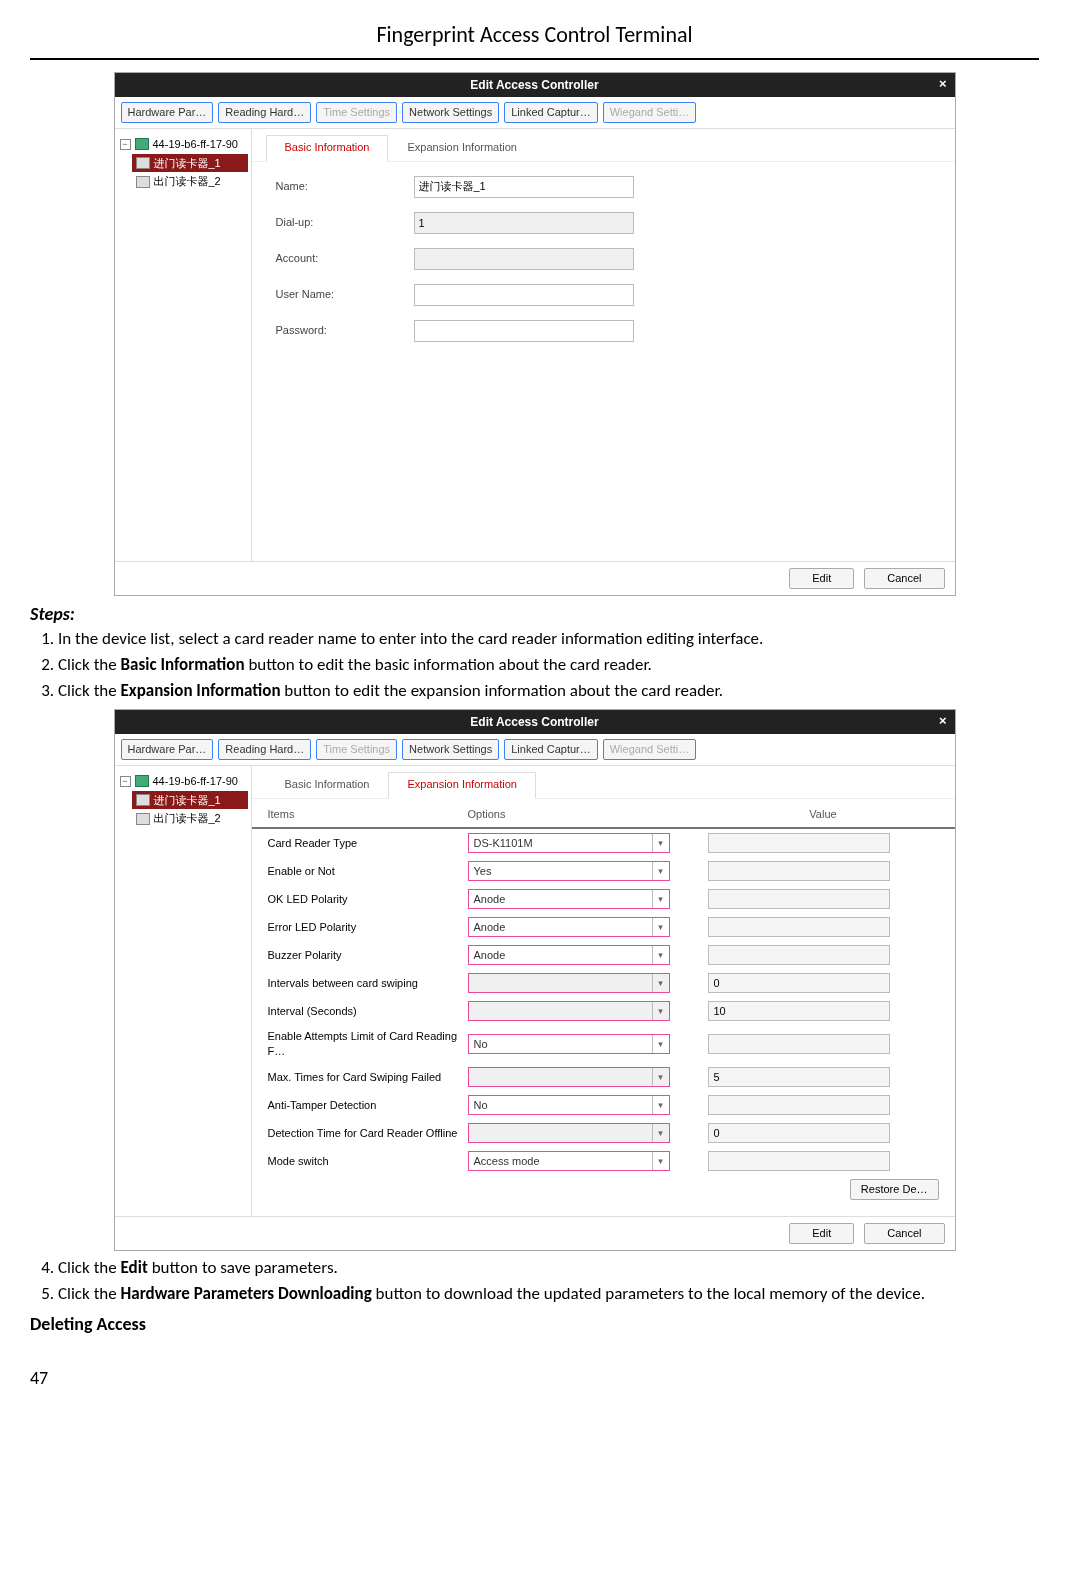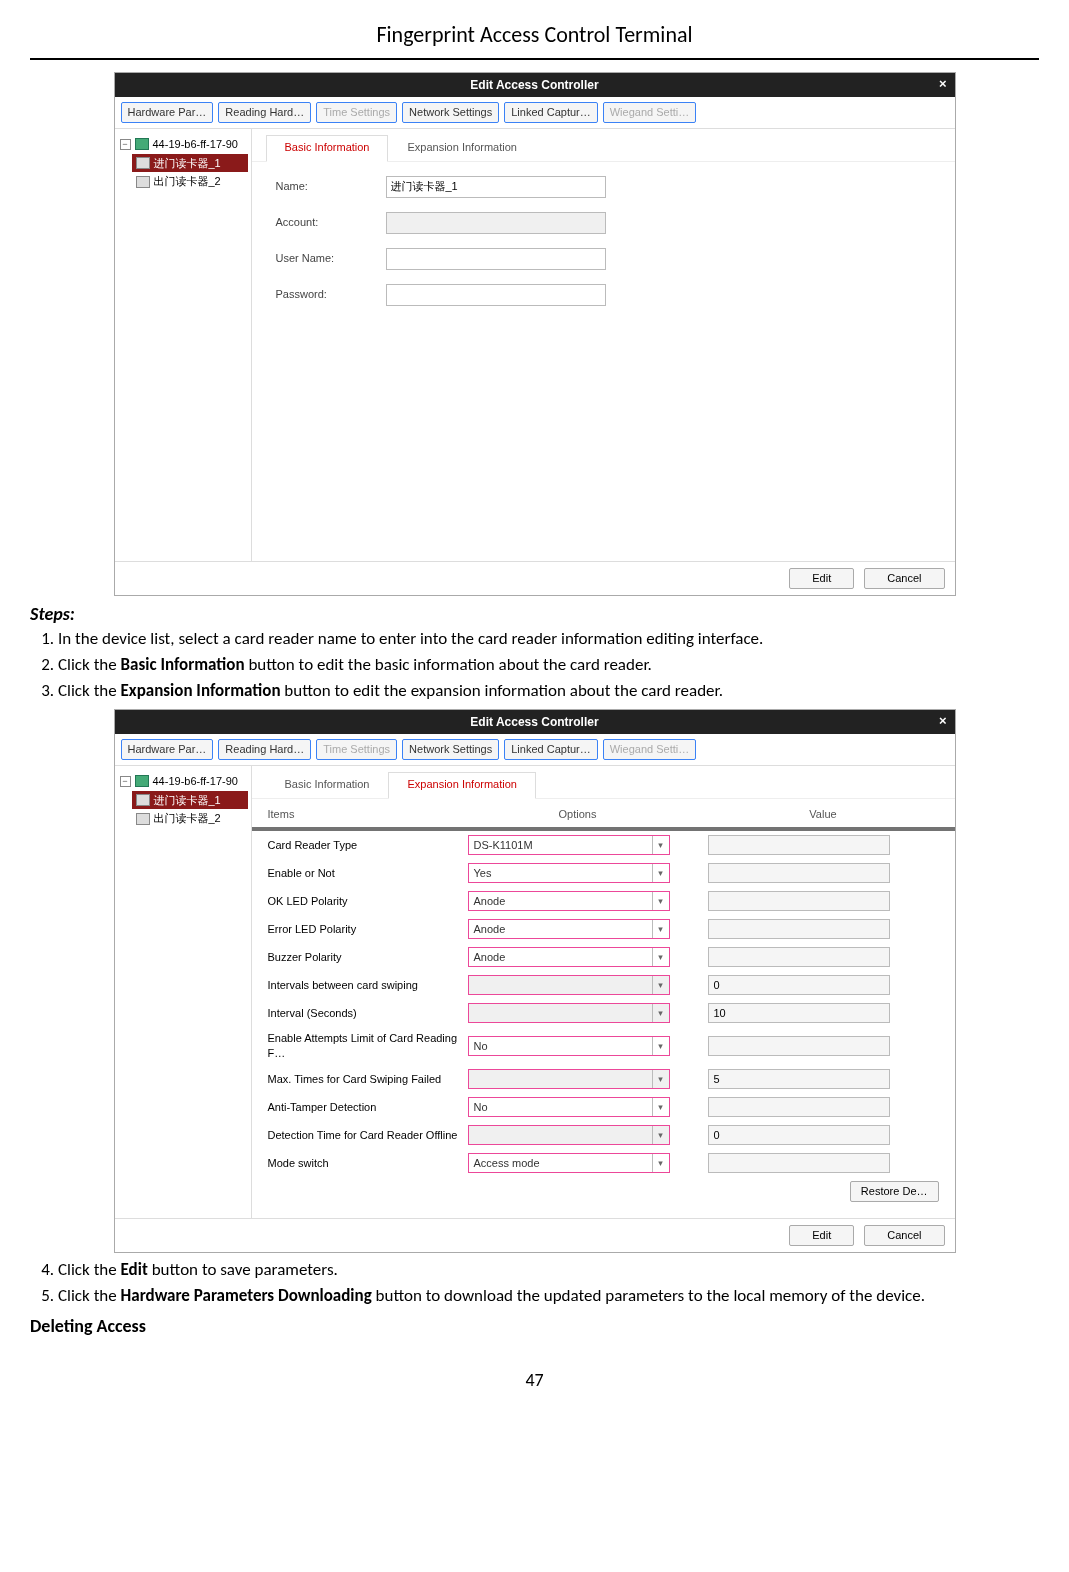--- a/index.html
+++ b/index.html
@@ -12,21 +12,21 @@
     color: #000;
   }
   .doc-title {
     text-align: center;
     font-size: 22px;
     padding-bottom: 8px;
     border-bottom: 2px solid #000;
     margin-bottom: 12px;
   }
   .page-num {
-    text-align: center;
+    text-align: left;
     margin-top: 30px;
     font-size: 18px;
   }
   .steps-heading {
     font-weight: bold;
     font-style: italic;
     font-size: 18px;
     margin: 4px 0 2px 0;
   }
   .subheading {
@@ -133,20 +133,21 @@
     border-bottom: 1px solid #fff;
     margin-bottom: -1px;
     background:#fff;
   }
   
   .form-area { padding: 14px 24px; }
   .form-row {
     display: flex;
     align-items: center;
     margin-bottom: 14px;
+    gap: 28px;
   }
   .form-row label {
     width: 110px;
     color: #444;
     font-size: 11px;
   }
   .text-input {
     width: 210px;
     height: 18px;
     border: 1px solid #bbb;
@@ -170,21 +171,21 @@
     border-radius:2px;
     font-size:11px;
   }
   
   .exp-header, .exp-row {
     display:flex;
     align-items:center;
     padding: 3px 16px;
   }
   .exp-header {
-    border-bottom:4px solid #737373;
+    border-bottom:2px solid #737373;
     color:#555;
     padding-top:8px;
     padding-bottom:6px;
   }
   .col-item { width: 200px; }
   .col-opt  { width: 220px; }
   .col-val  { flex:1; padding-left: 20px; }
   .exp-row { padding-top:4px; padding-bottom:4px; }
   .select-box {
     display:flex;
@@ -256,20 +257,24 @@
       <div class="subtabs">
         <div class="subtab active">Basic Information</div>
         <div class="subtab">Expansion Information</div>
       </div>
       <div class="form-area">
         <div class="form-row">
           <label>Name:</label>
           <input class="text-input" value="进门读卡器_1" style="">
         </div>
         <div class="form-row">
+          <label>Dial-up:</label>
+          <input class="text-input ro" readonly="" value="1" style="">
+        </div>
+        <div class="form-row">
           <label>Account:</label>
           <input class="text-input ro" readonly="" style="">
         </div>
         <div class="form-row">
           <label>User Name:</label>
           <input class="text-input" style="">
         </div>
         <div class="form-row">
           <label>Password:</label>
           <input class="text-input" type="password" style="">
@@ -324,21 +329,21 @@
       </div>
     </div>
     <div class="right-panel">
       <div class="subtabs">
         <div class="subtab">Basic Information</div>
         <div class="subtab active">Expansion Information</div>
       </div>
 
       <div class="exp-header">
         <div class="col-item">Items</div>
-        <div class="col-opt" style="text-align:center;">Options</div>
+        <div class="col-opt" style="text-align:left;">Options</div>
         <div class="col-val" style="text-align:center;">Value</div>
       </div>
       <div id="exp-rows">
           <div class="exp-row">
             <div class="col-item">Card Reader Type</div>
             <div class="col-opt">
               <div class="select-box">
                 <span>DS-K1101M</span>
                 <div class="arrow">▾</div>
               </div>

